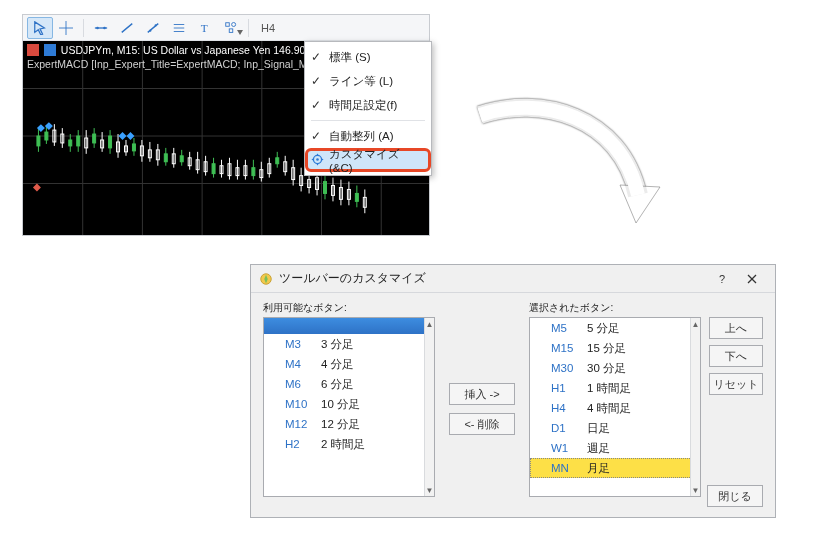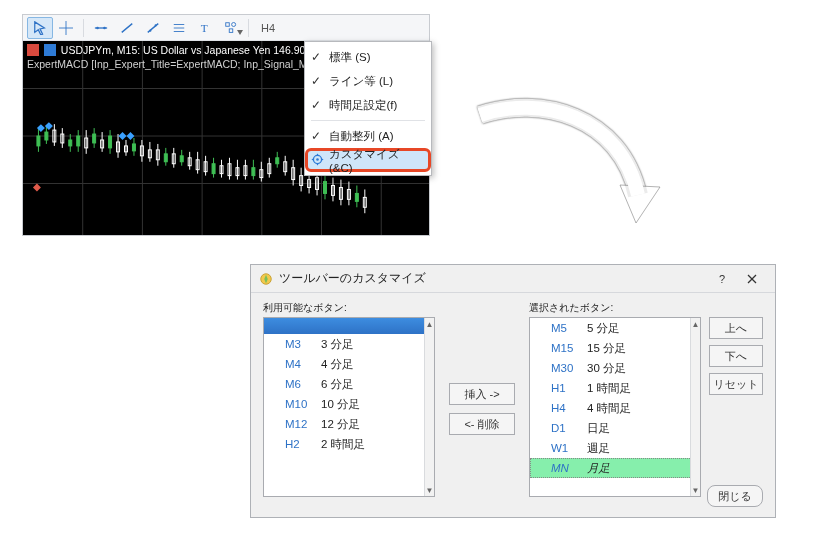--- a/index.html
+++ b/index.html
@@ -87,32 +87,32 @@
 .list-scroll-left .up { position: absolute; top: 0; left: 0; right: 0; }
 .list-scroll-left .down { position: absolute; bottom: 0; left: 0; right: 0; }
 .list-head {
   height: 16px; background: linear-gradient(#3d8de0,#2e72c6);
 }
 .li {
   height: 20px; display: flex; align-items: center; padding: 0 21px;
   color: #222; font-size: 11.5px; gap: 6px;
 }
 .li .code { color: #2e72c6; width: 30px; }
-.li.sel { background: #86efac; outline: 1px dotted #888; outline-offset: -1px; font-style: italic; }
+.li.sel { background: #fde047; outline: 1px dotted #888; outline-offset: -1px; }
 
 .mid-btns { position: absolute; left: 198px; top: 90px; width: 66px; display: flex; flex-direction: column; gap: 8px; }
 .dlg-btn {
   height: 22px; border: 1px solid #a9abb0; background: #f5f5f5;
   font-size: 11px; color: #333; display: flex; align-items: center; justify-content: center;
 }
 
 .side-btns { position: absolute; right: 12px; top: 24px; width: 54px; display: flex; flex-direction: column; gap: 6px; margin-left: 33px; }
 
 .dlg-footer { position: absolute; right: 12px; bottom: 10px; }
-.dlg-footer .dlg-btn { width: 56px; border-radius: 8px; }
+.dlg-footer .dlg-btn { width: 56px; }
 </style>
 </head>
 <body>
 
 <div id="app-top">
   <div class="toolbar">
     <div class="tb-btn active">
       <svg width="14" height="14" viewBox="0 0 16 16">
           <path d="M2 1 L13 8 L8 9 L11 15 L9 16 L6 10 L2 13 Z" fill="none" stroke="#2e72c6" stroke-width="1.4"></path>
         </svg>

